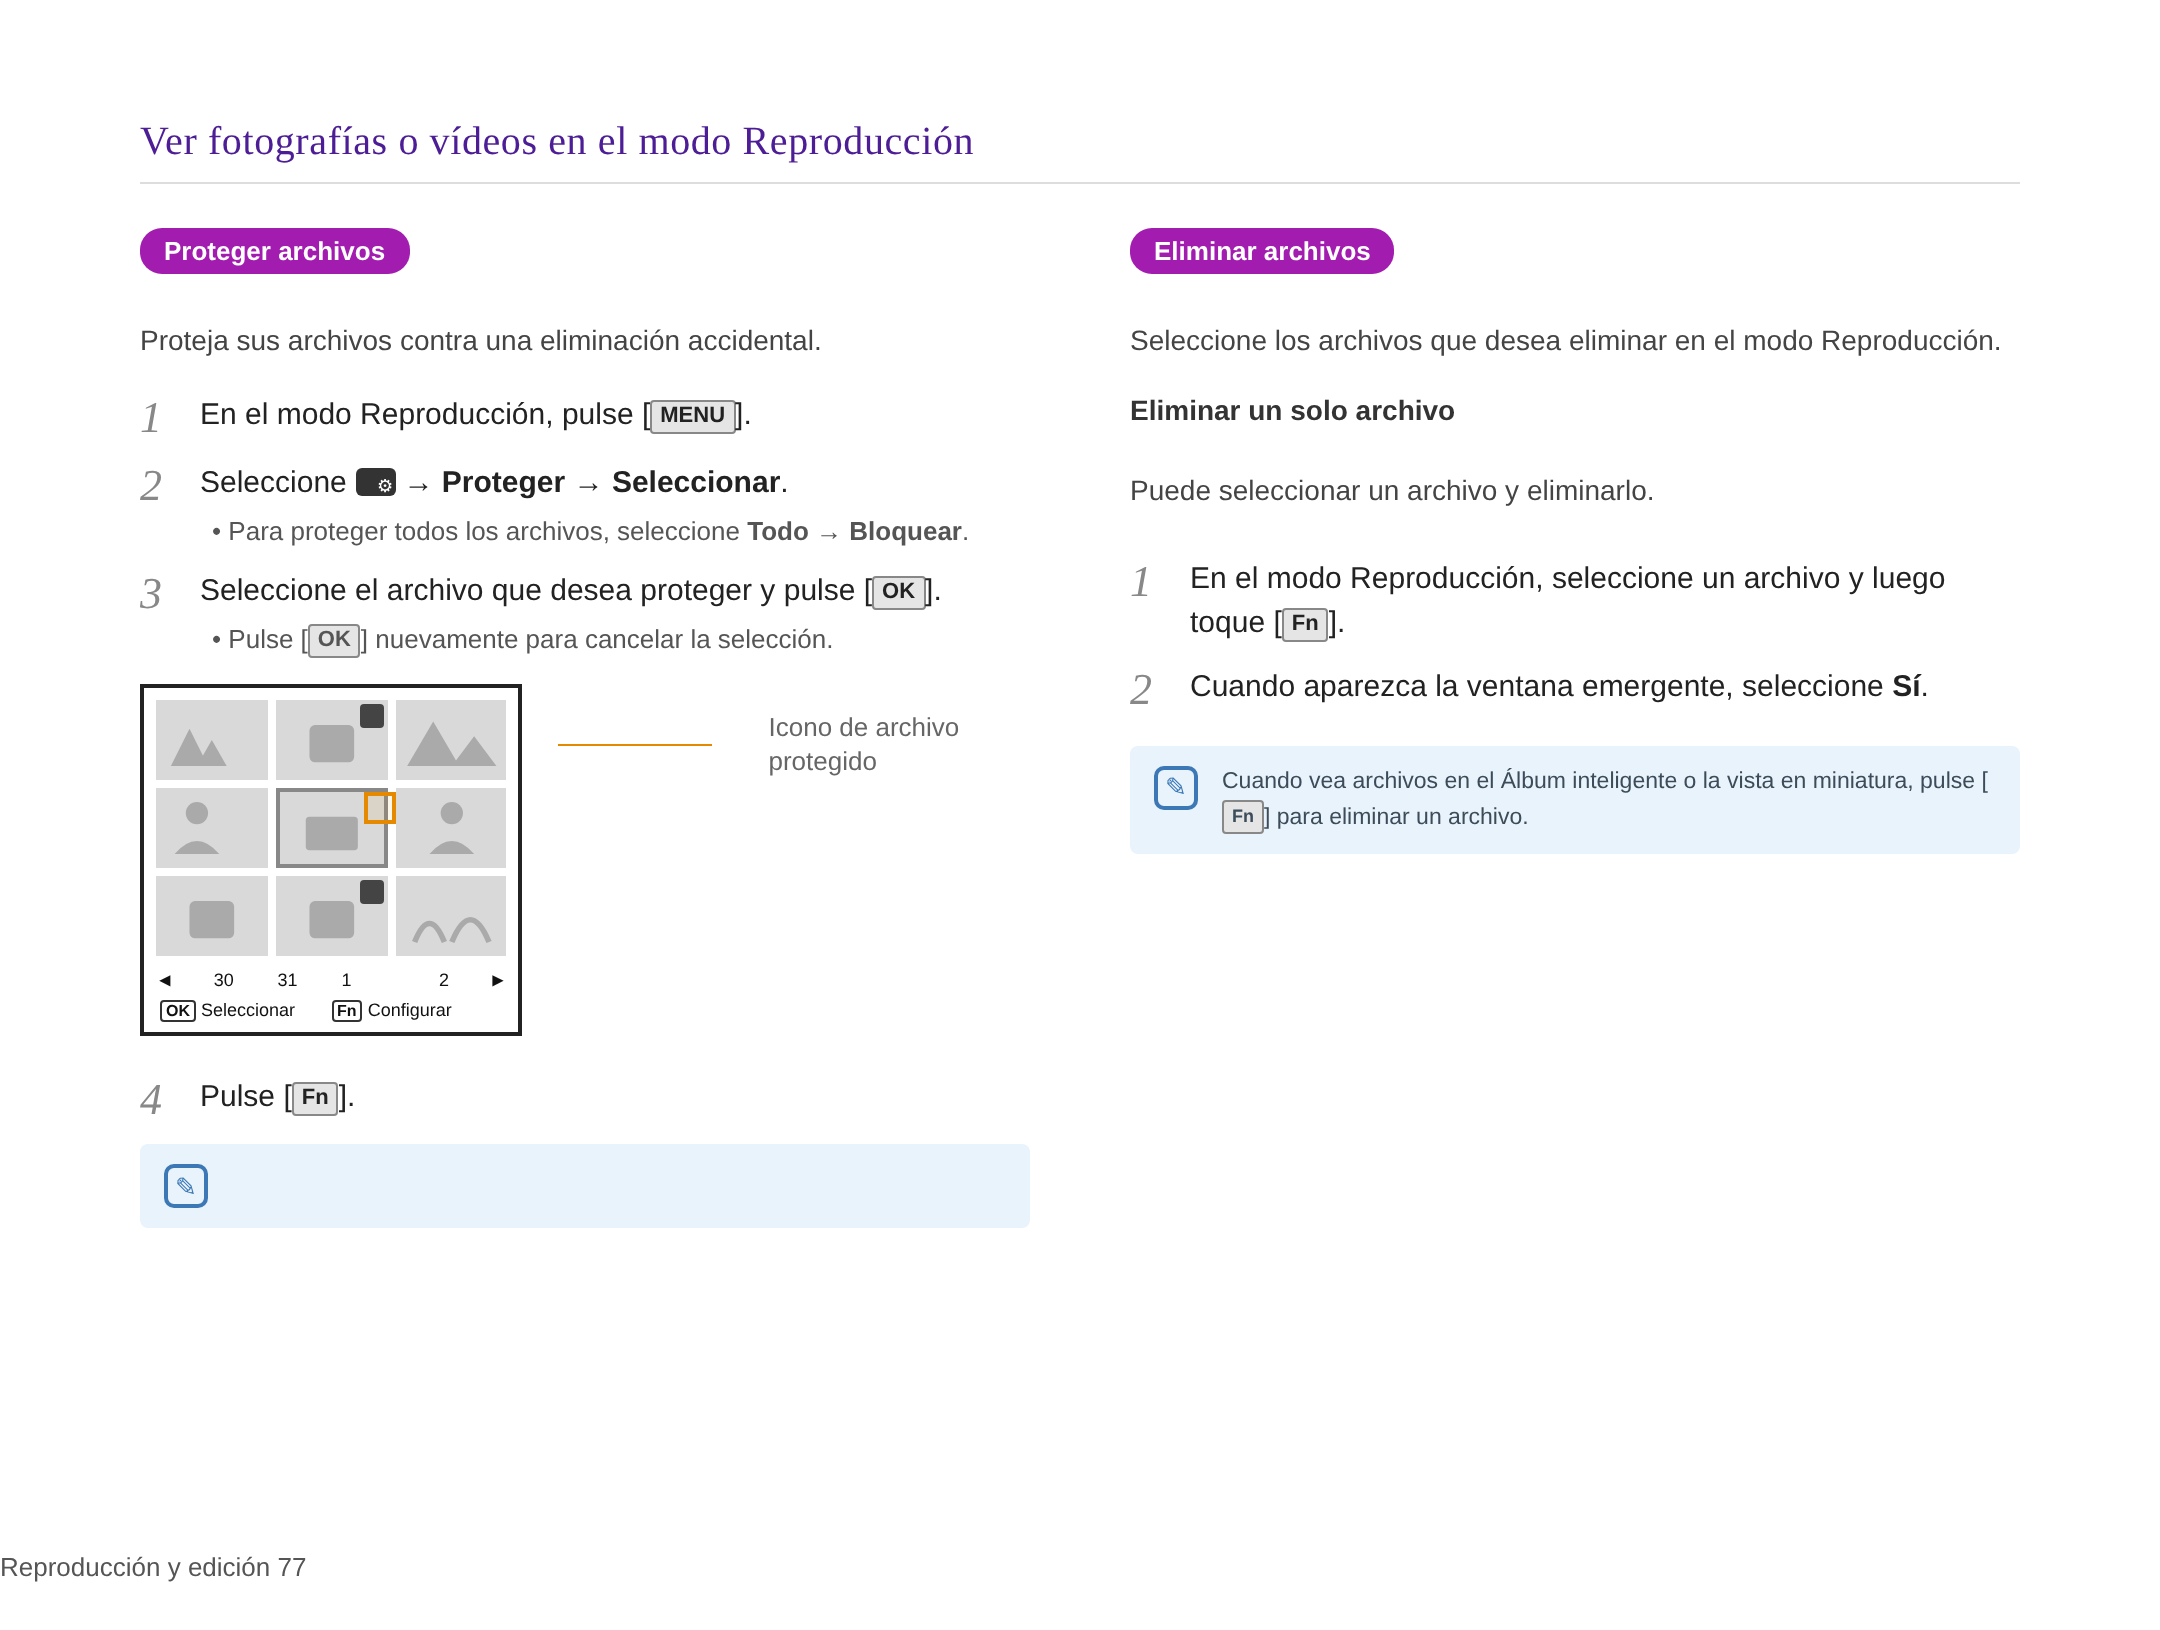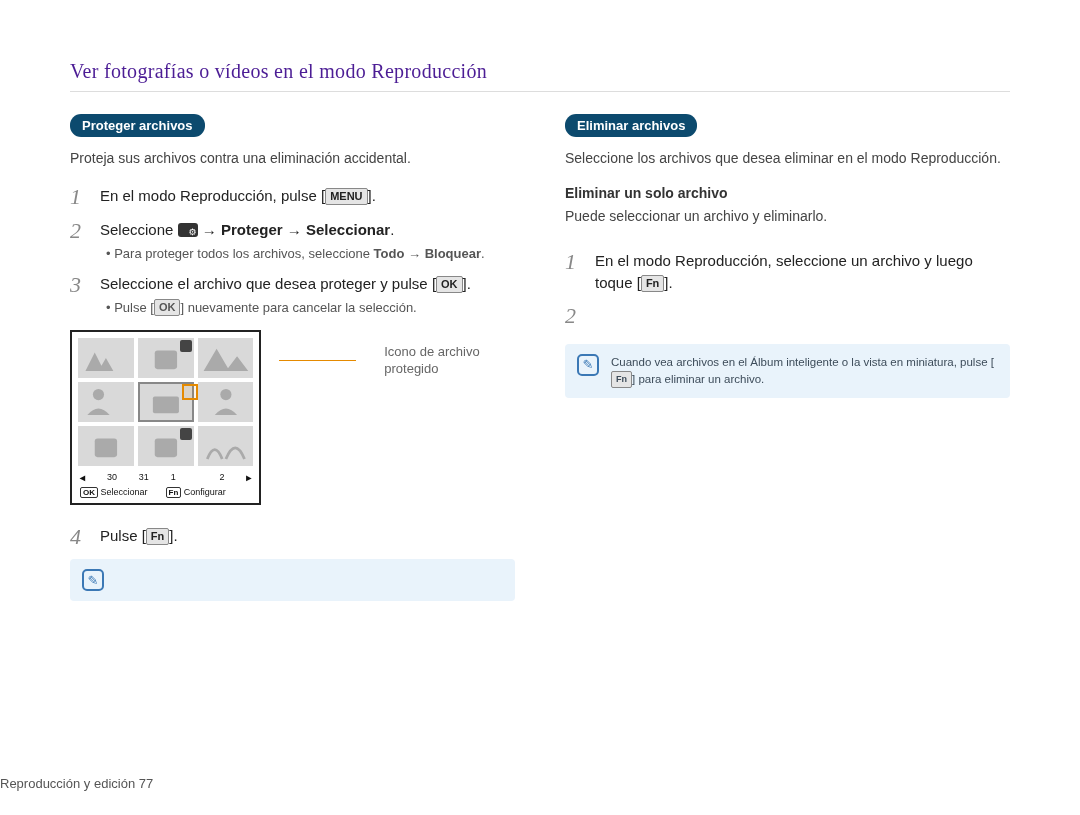--- a/index.html
+++ b/index.html
@@ -25,27 +25,27 @@
     border-top: 1px solid #ddd;
     margin: 0 0 22px 0;
   }
   .cols {
     display: flex;
     gap: 50px;
   }
   .col { flex: 1; }
   .section-label {
     display: inline-block;
-    background: #0c4a6e;
+    background: #a21caf;
     color: #fff;
     font-size: 13px;
     font-weight: bold;
     padding: 4px 12px;
     border-radius: 11px;
-    margin-bottom: 12px;
+    margin-bottom: 24px;
   }
   .intro {
     font-size: 14px;
     color: #444;
     margin-bottom: 16px;
     line-height: 1.4;
   }
   ol.steps { list-style: none; }
   ol.steps > li {
     display: flex;
@@ -86,21 +86,21 @@
     position: relative;
   }
   .icon-lock-inline::after {
     content: "⚙";
     position: absolute; right: 1px; bottom: -2px;
     font-size: 9px; color: #fff;
   }
   .subhead {
     font-size: 14px;
     font-weight: bold;
-    margin: 16px 0 6px 0;
+    margin: 16px 0 23px 0;
   }
   .lcd-wrap { display:flex; gap:18px; align-items:flex-start; margin:12px 0 20px 0; }
   .lcd {
     width: 218px;
     border: 2px solid #222;
     background: #fff;
     padding: 6px;
   }
   .lcd-grid {
     display: grid;
@@ -286,20 +286,23 @@
 
     <ol class="steps">
       <li>
         <div class="step-num">1</div>
         <div class="step-body">
           <span>En el modo Reproducción, seleccione un archivo y luego toque [</span><span class="btn-inline">Fn</span><span>].</span>
         </div>
       </li>
       <li>
         <div class="step-num">2</div>
+        <div class="step-body">
+          <span>Cuando aparezca la ventana emergente, seleccione </span><span class="bold">Sí</span><span>.</span>
+        </div>
       </li>
     </ol>
 
     <div class="note" style="margin-top:16px;">
       <div class="note-icon">✎</div>
       <div class="note-txt">
         <span>Cuando vea archivos en el Álbum inteligente o la vista en miniatura, pulse [</span><span class="btn-inline" style="font-size:9px;">Fn</span><span>] para eliminar un archivo.</span>
       </div>
     </div>
   </div>

